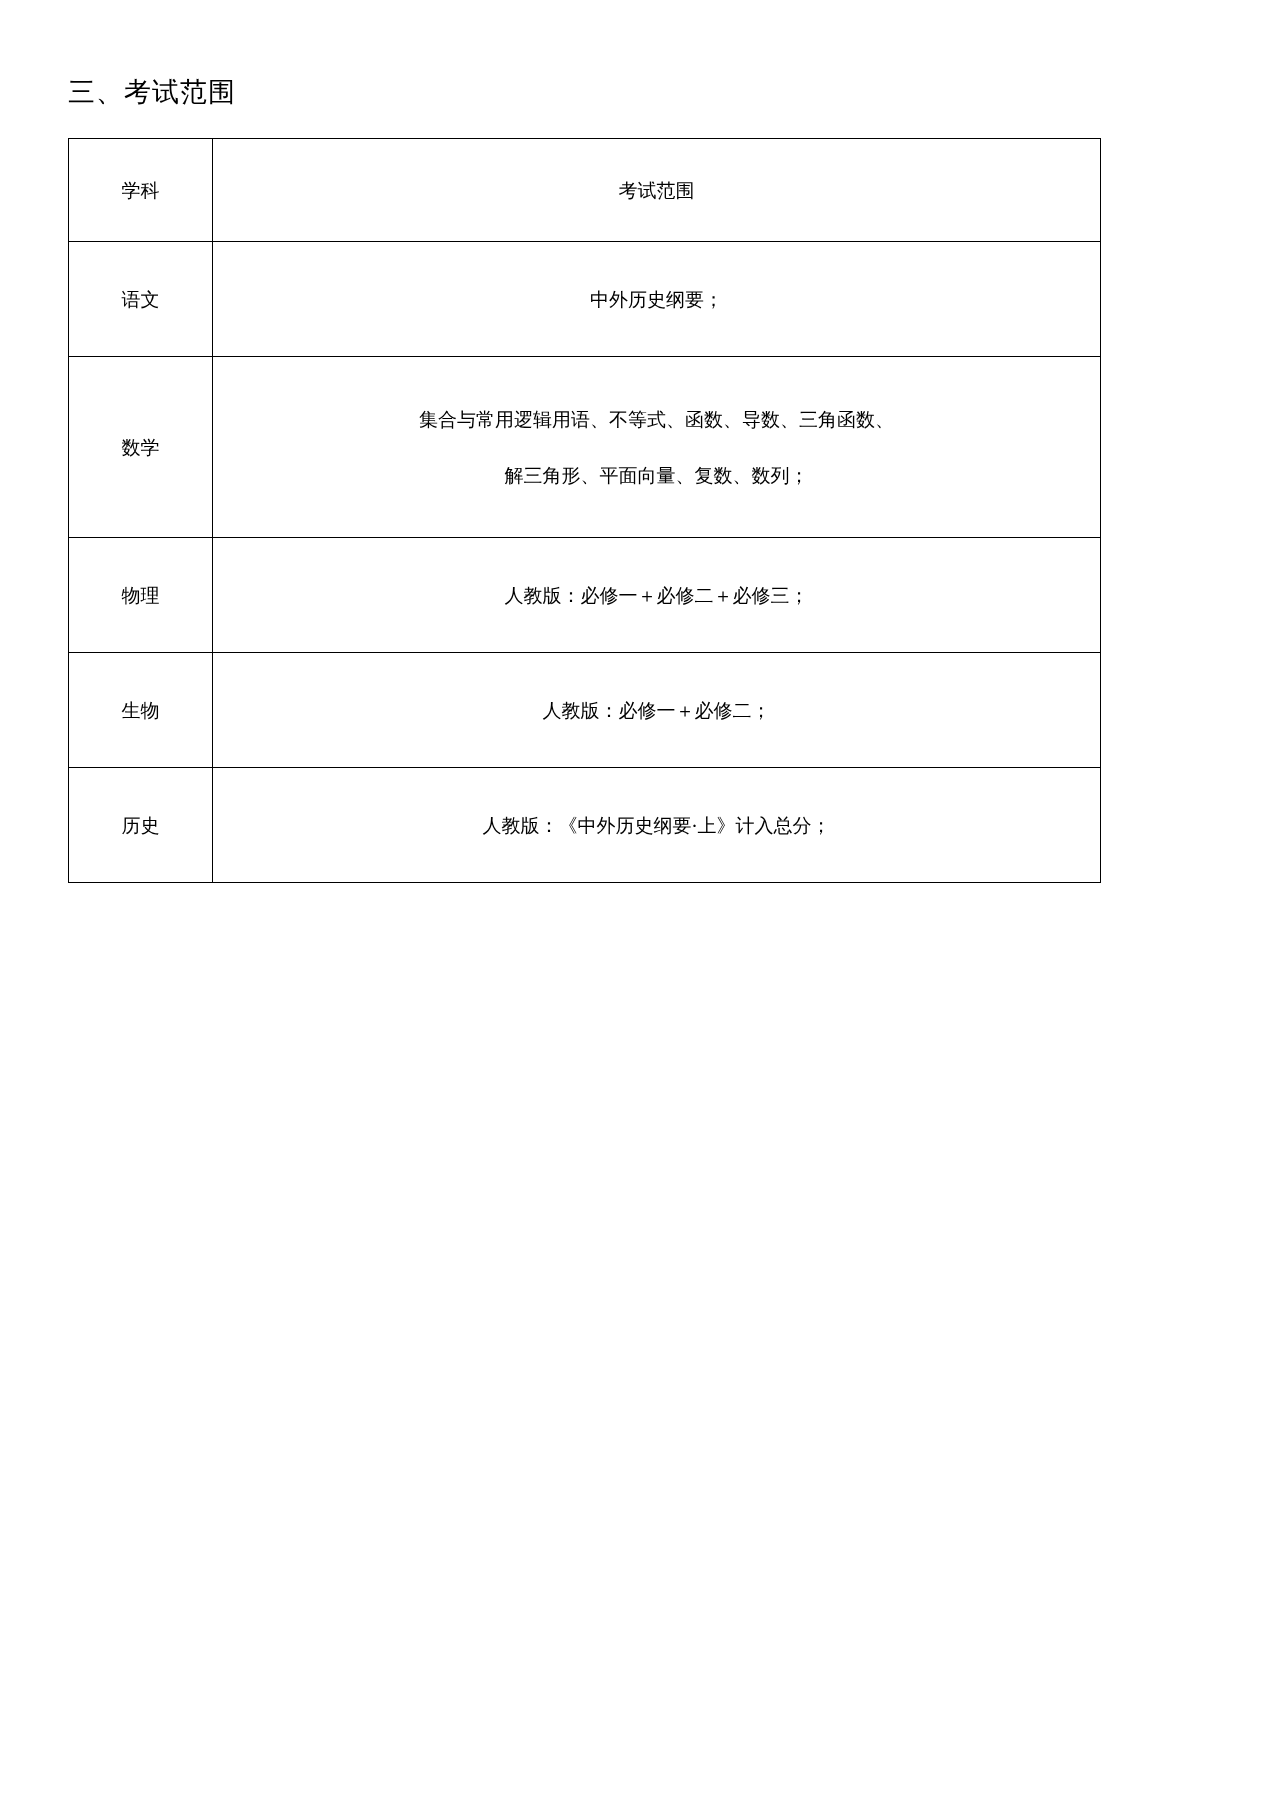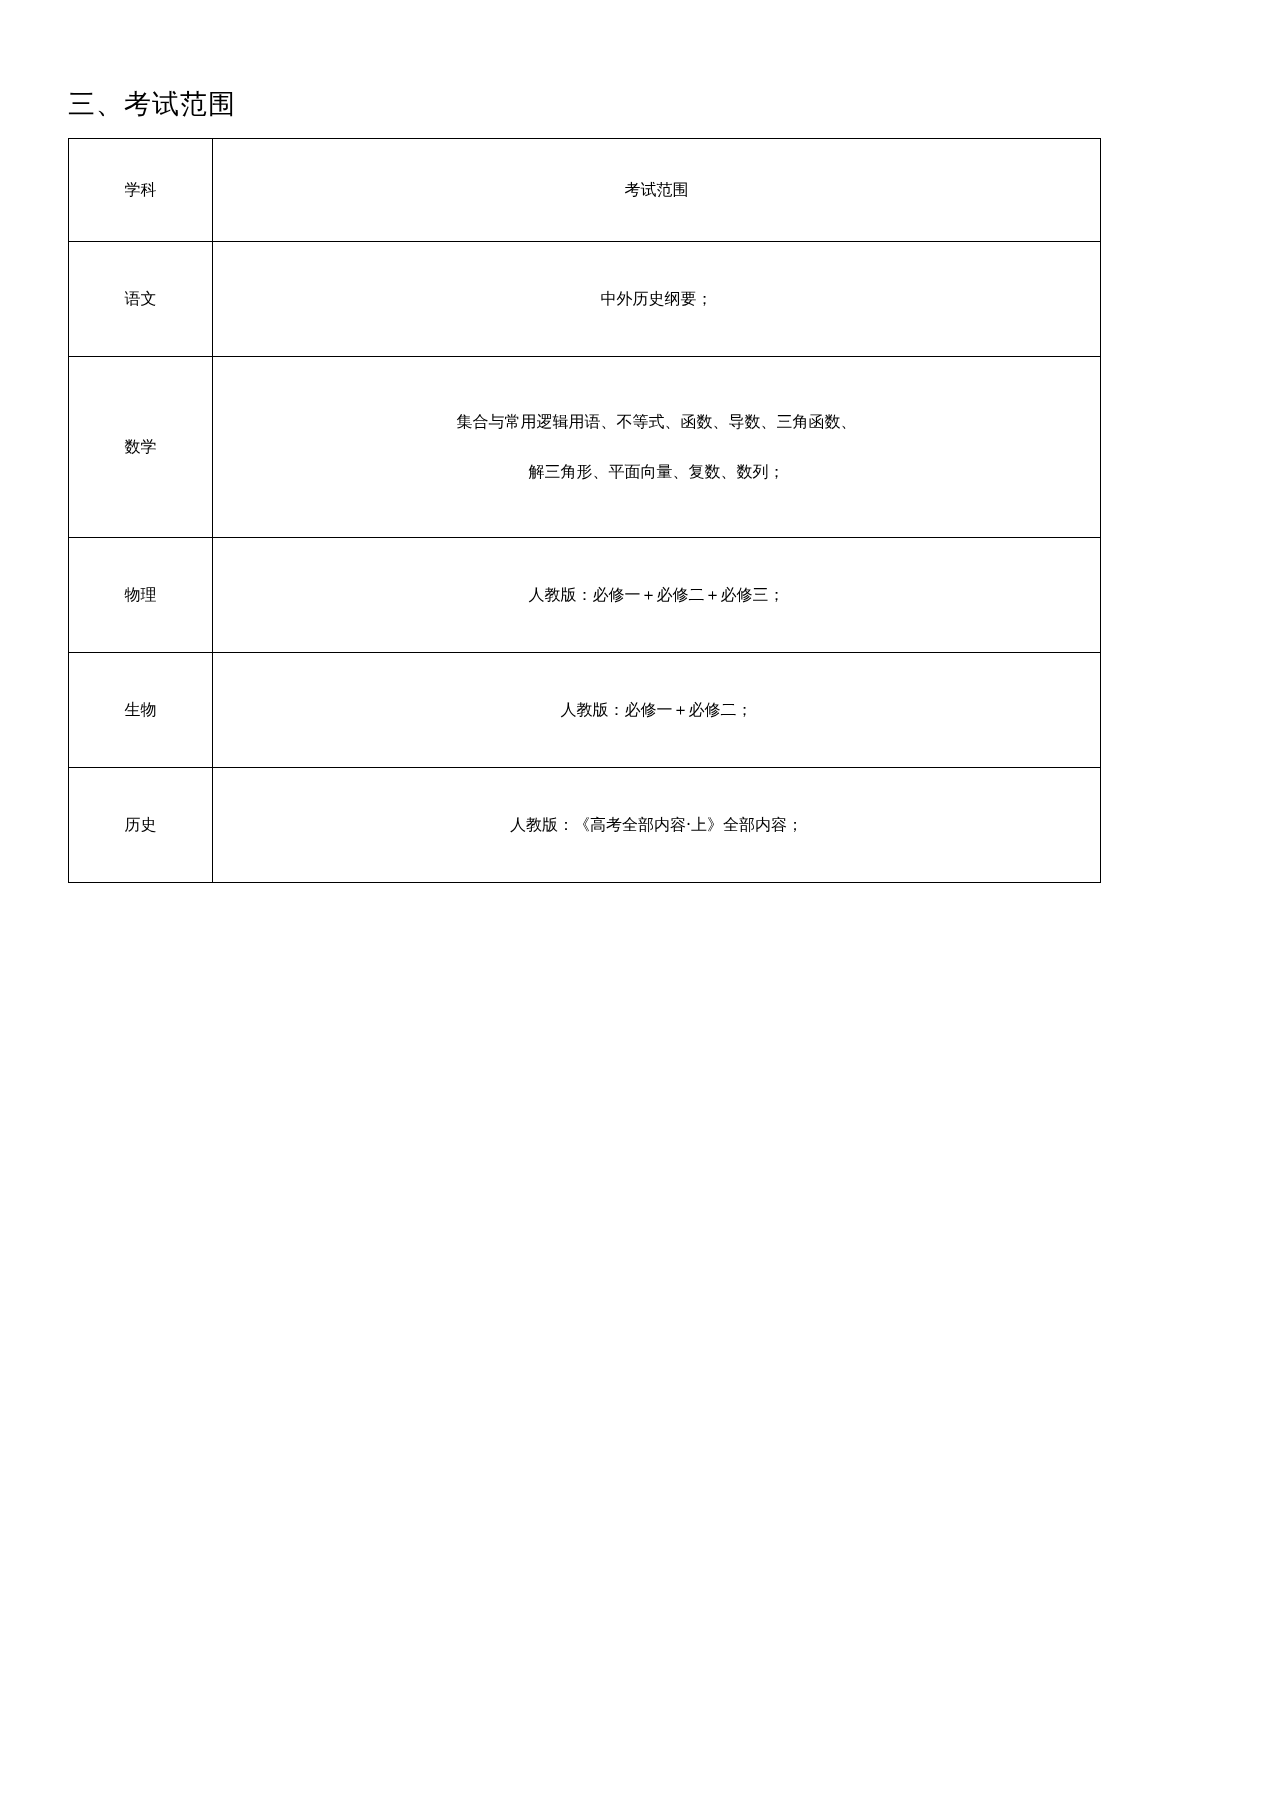--- a/index.html
+++ b/index.html
@@ -18,40 +18,40 @@
     position: absolute;
     left: 0;
     top: 0;
     width: 1280px;
     height: 1810px;
     background: #ffffff;
   }
   .section-heading {
     position: absolute;
     left: 68px;
-    top: 86px;
+    top: 74px;
     font-size: 27px;
     letter-spacing: 1px;
     font-family: "DejaVu Serif", "Liberation Serif", serif;
     font-weight: 400;
     white-space: nowrap;
   }
   .exam-table {
     position: absolute;
     left: 68px;
     top: 138px;
     width: 1032px;
     border-collapse: collapse;
     table-layout: fixed;
   }
   .exam-table td {
     border: 1.5px solid #000000;
     text-align: center;
     vertical-align: middle;
-    font-size: 16px;
+    font-size: 19px;
     line-height: 1.9;
     padding: 0 8px;
     font-family: "DejaVu Serif", "Liberation Serif", serif;
   }
   .col-subject {
     width: 144px;
   }
   .col-scope {
     width: 888px;
   }
@@ -123,20 +123,20 @@
         <td class="subject-cell">生物</td>
         <td>
           <span class="scope-line">人教版：必修一＋必修二；</span>
         </td>
       </tr>
 
 
       <tr class="row-normal">
         <td class="subject-cell">历史</td>
         <td>
-          <span class="scope-line">人教版：《高考全部内容·上》全部内容；</span>
+          <span class="scope-line">人教版：《中外历史纲要·上》计入总分；</span>
         </td>
       </tr>
 
     </tbody>
   </table>
 
 </div>
 
 </body></html>

